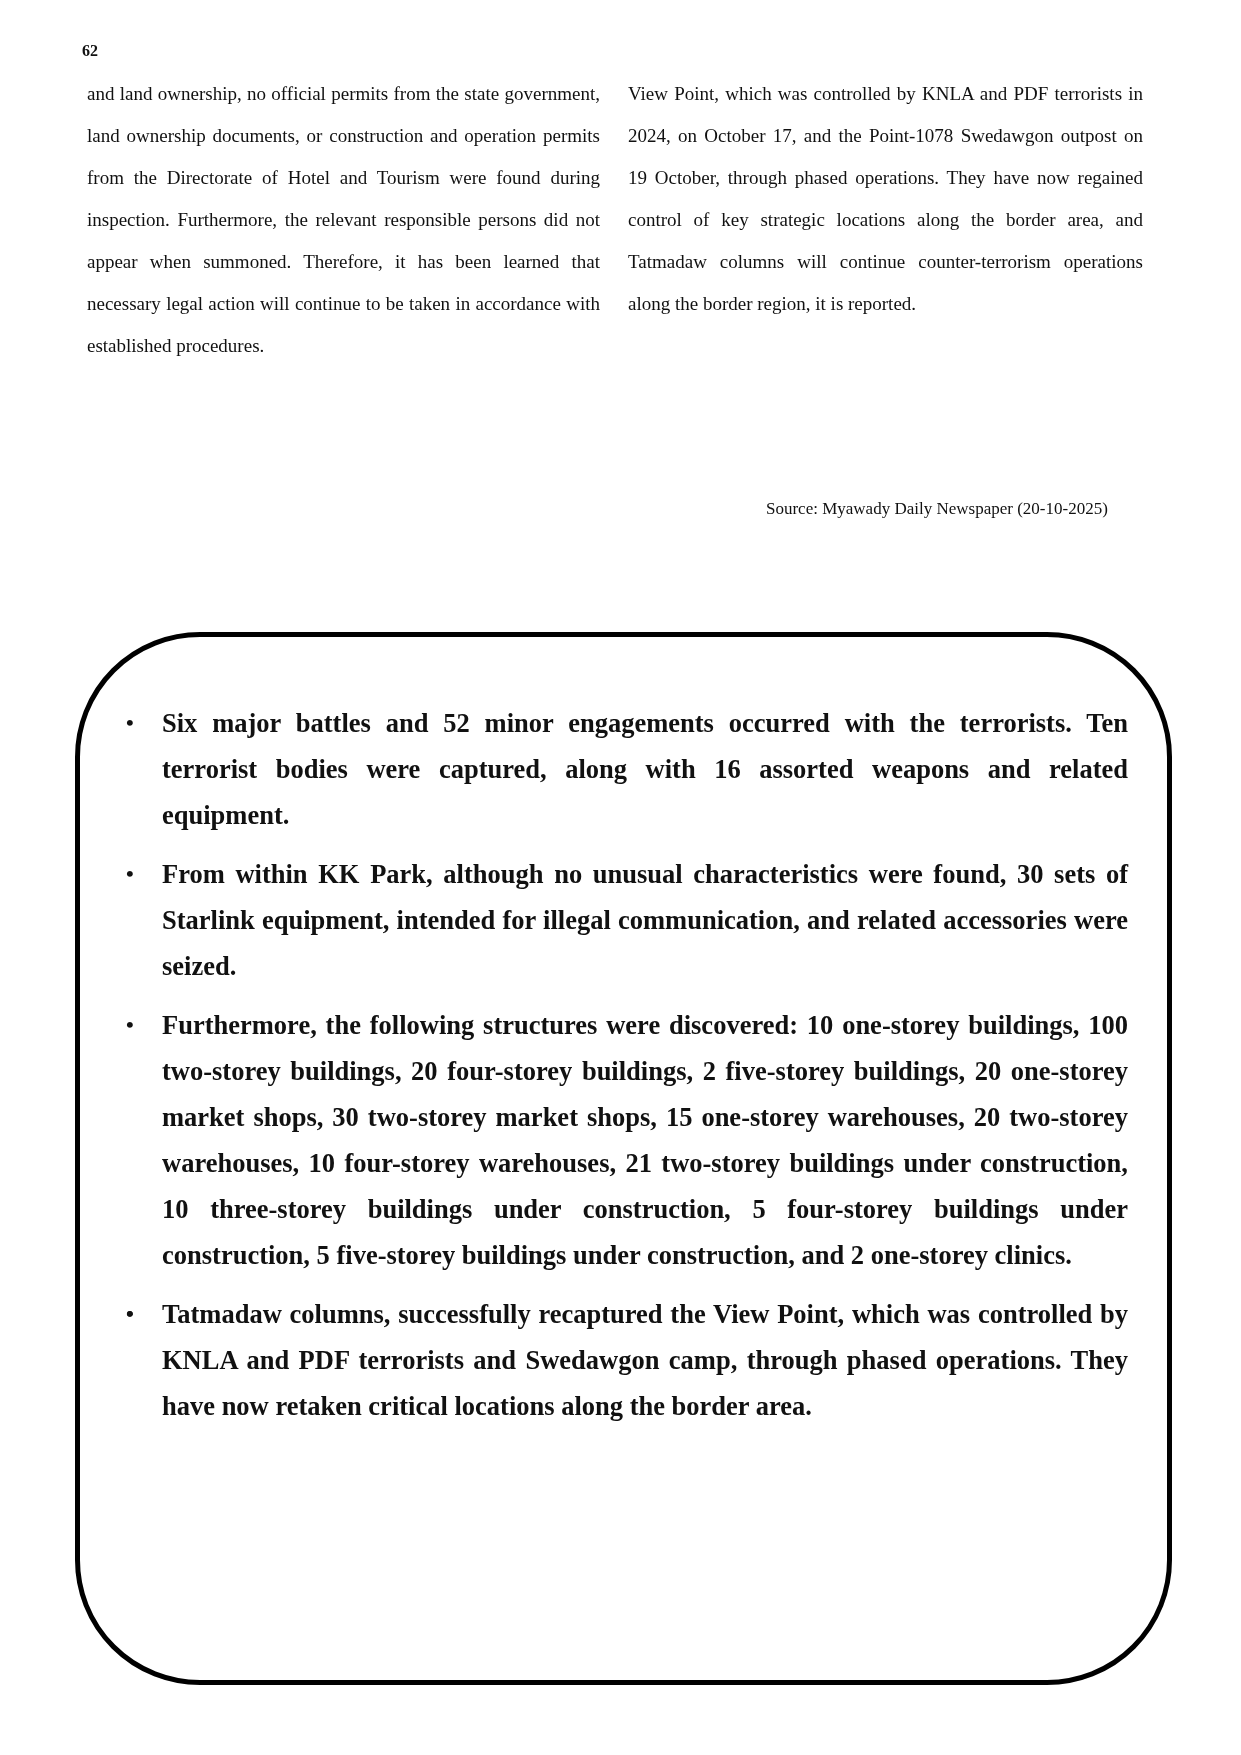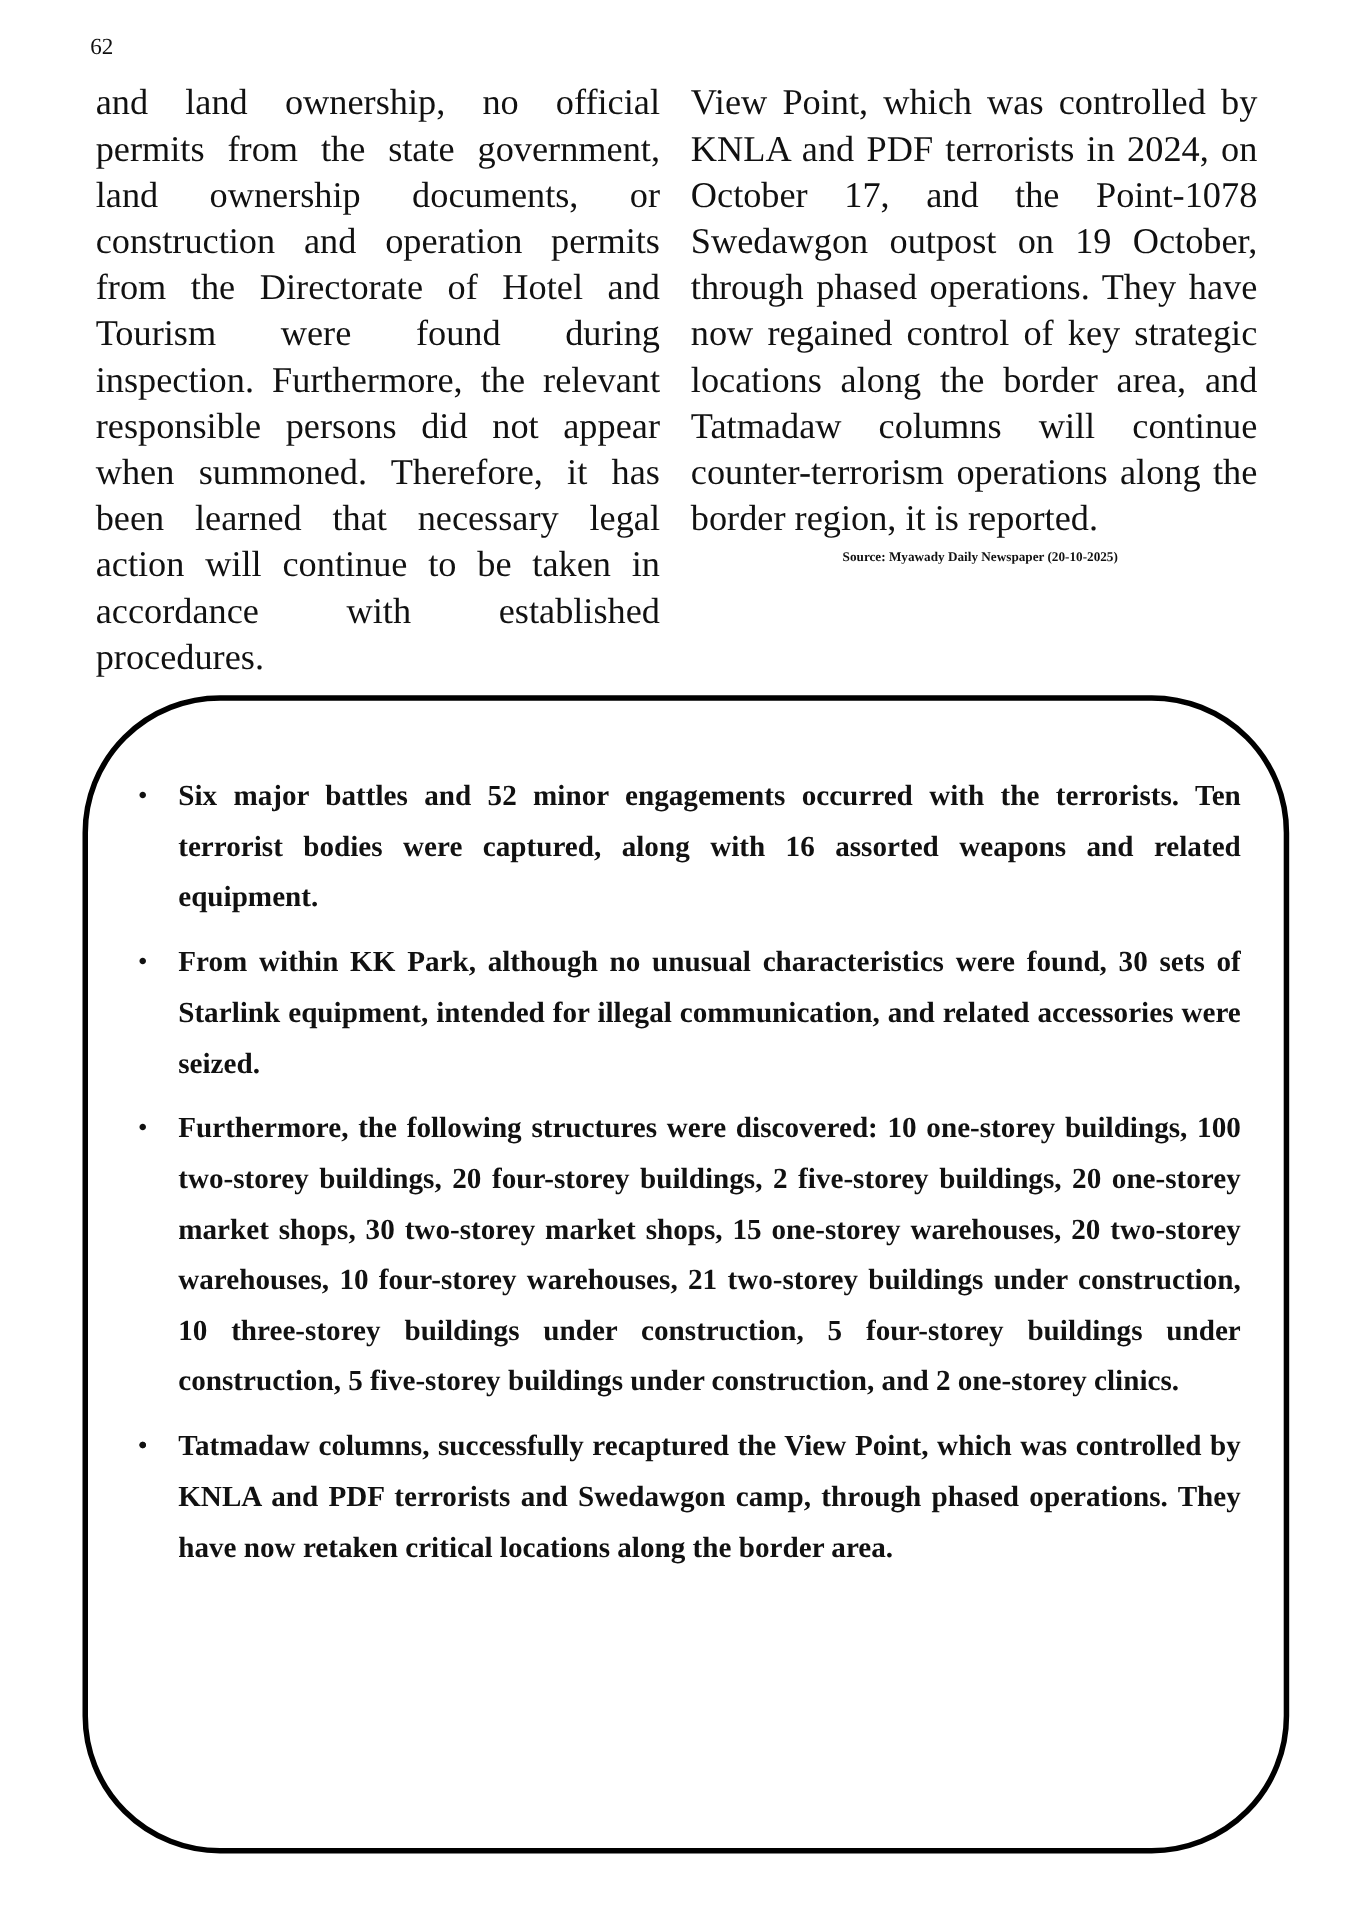--- a/index.html
+++ b/index.html
@@ -1,25 +1,25 @@
 <!DOCTYPE html>
 <html><head>
 <meta charset="utf-8">
 <style>
   html, body { margin: 0; padding: 0; background: #ffffff; }
   body { width: 1241px; height: 1755px; position: relative; overflow: hidden;
          font-family: "Liberation Serif", "DejaVu Serif", serif; color: #111; }
-  .page-number { position: absolute; left: 82px; top: 30px; font-size: 21px; font-weight: normal; }
-  .col { position: absolute; top: 73px; width: 513px; font-size: 33px; line-height: 42px;
+  .page-number { position: absolute; left: 82px; top: 42px; font-size: 16px; font-weight: bold; }
+  .col { position: absolute; top: 73px; width: 513px; font-size: 19px; line-height: 42px;
          text-align: justify; }
   .col p { margin: 0; }
   .col-left { left: 87px; }
   .col-right { left: 628px; width: 515px; }
   .col-left p + p { margin-top: 10px; text-indent: 39px; }
-  .source { position: absolute; left: 766px; top: 499px; font-size: 12px; font-weight: bold; }
+  .source { position: absolute; left: 766px; top: 499px; font-size: 17px; font-weight: normal; }
   .box { position: absolute; left: 75px; top: 632px; width: 1087px; height: 1043px;
          border: 5px solid #000; border-radius: 125px; box-sizing: content-box; }
   .bullets { position: absolute; left: 130px; top: 700px; width: 998px; margin: 0; padding: 0;
              list-style: none; font-weight: bold; font-size: 26.5px; line-height: 46px; text-align: justify; }
   .bullets li { position: relative; padding-left: 32px; margin-bottom: 13px; }
   .bullets li .bullet-dot { position: absolute; left: -4px; top: 0; font-size: 22px; }
 </style>
 </head>
 <body>
 

